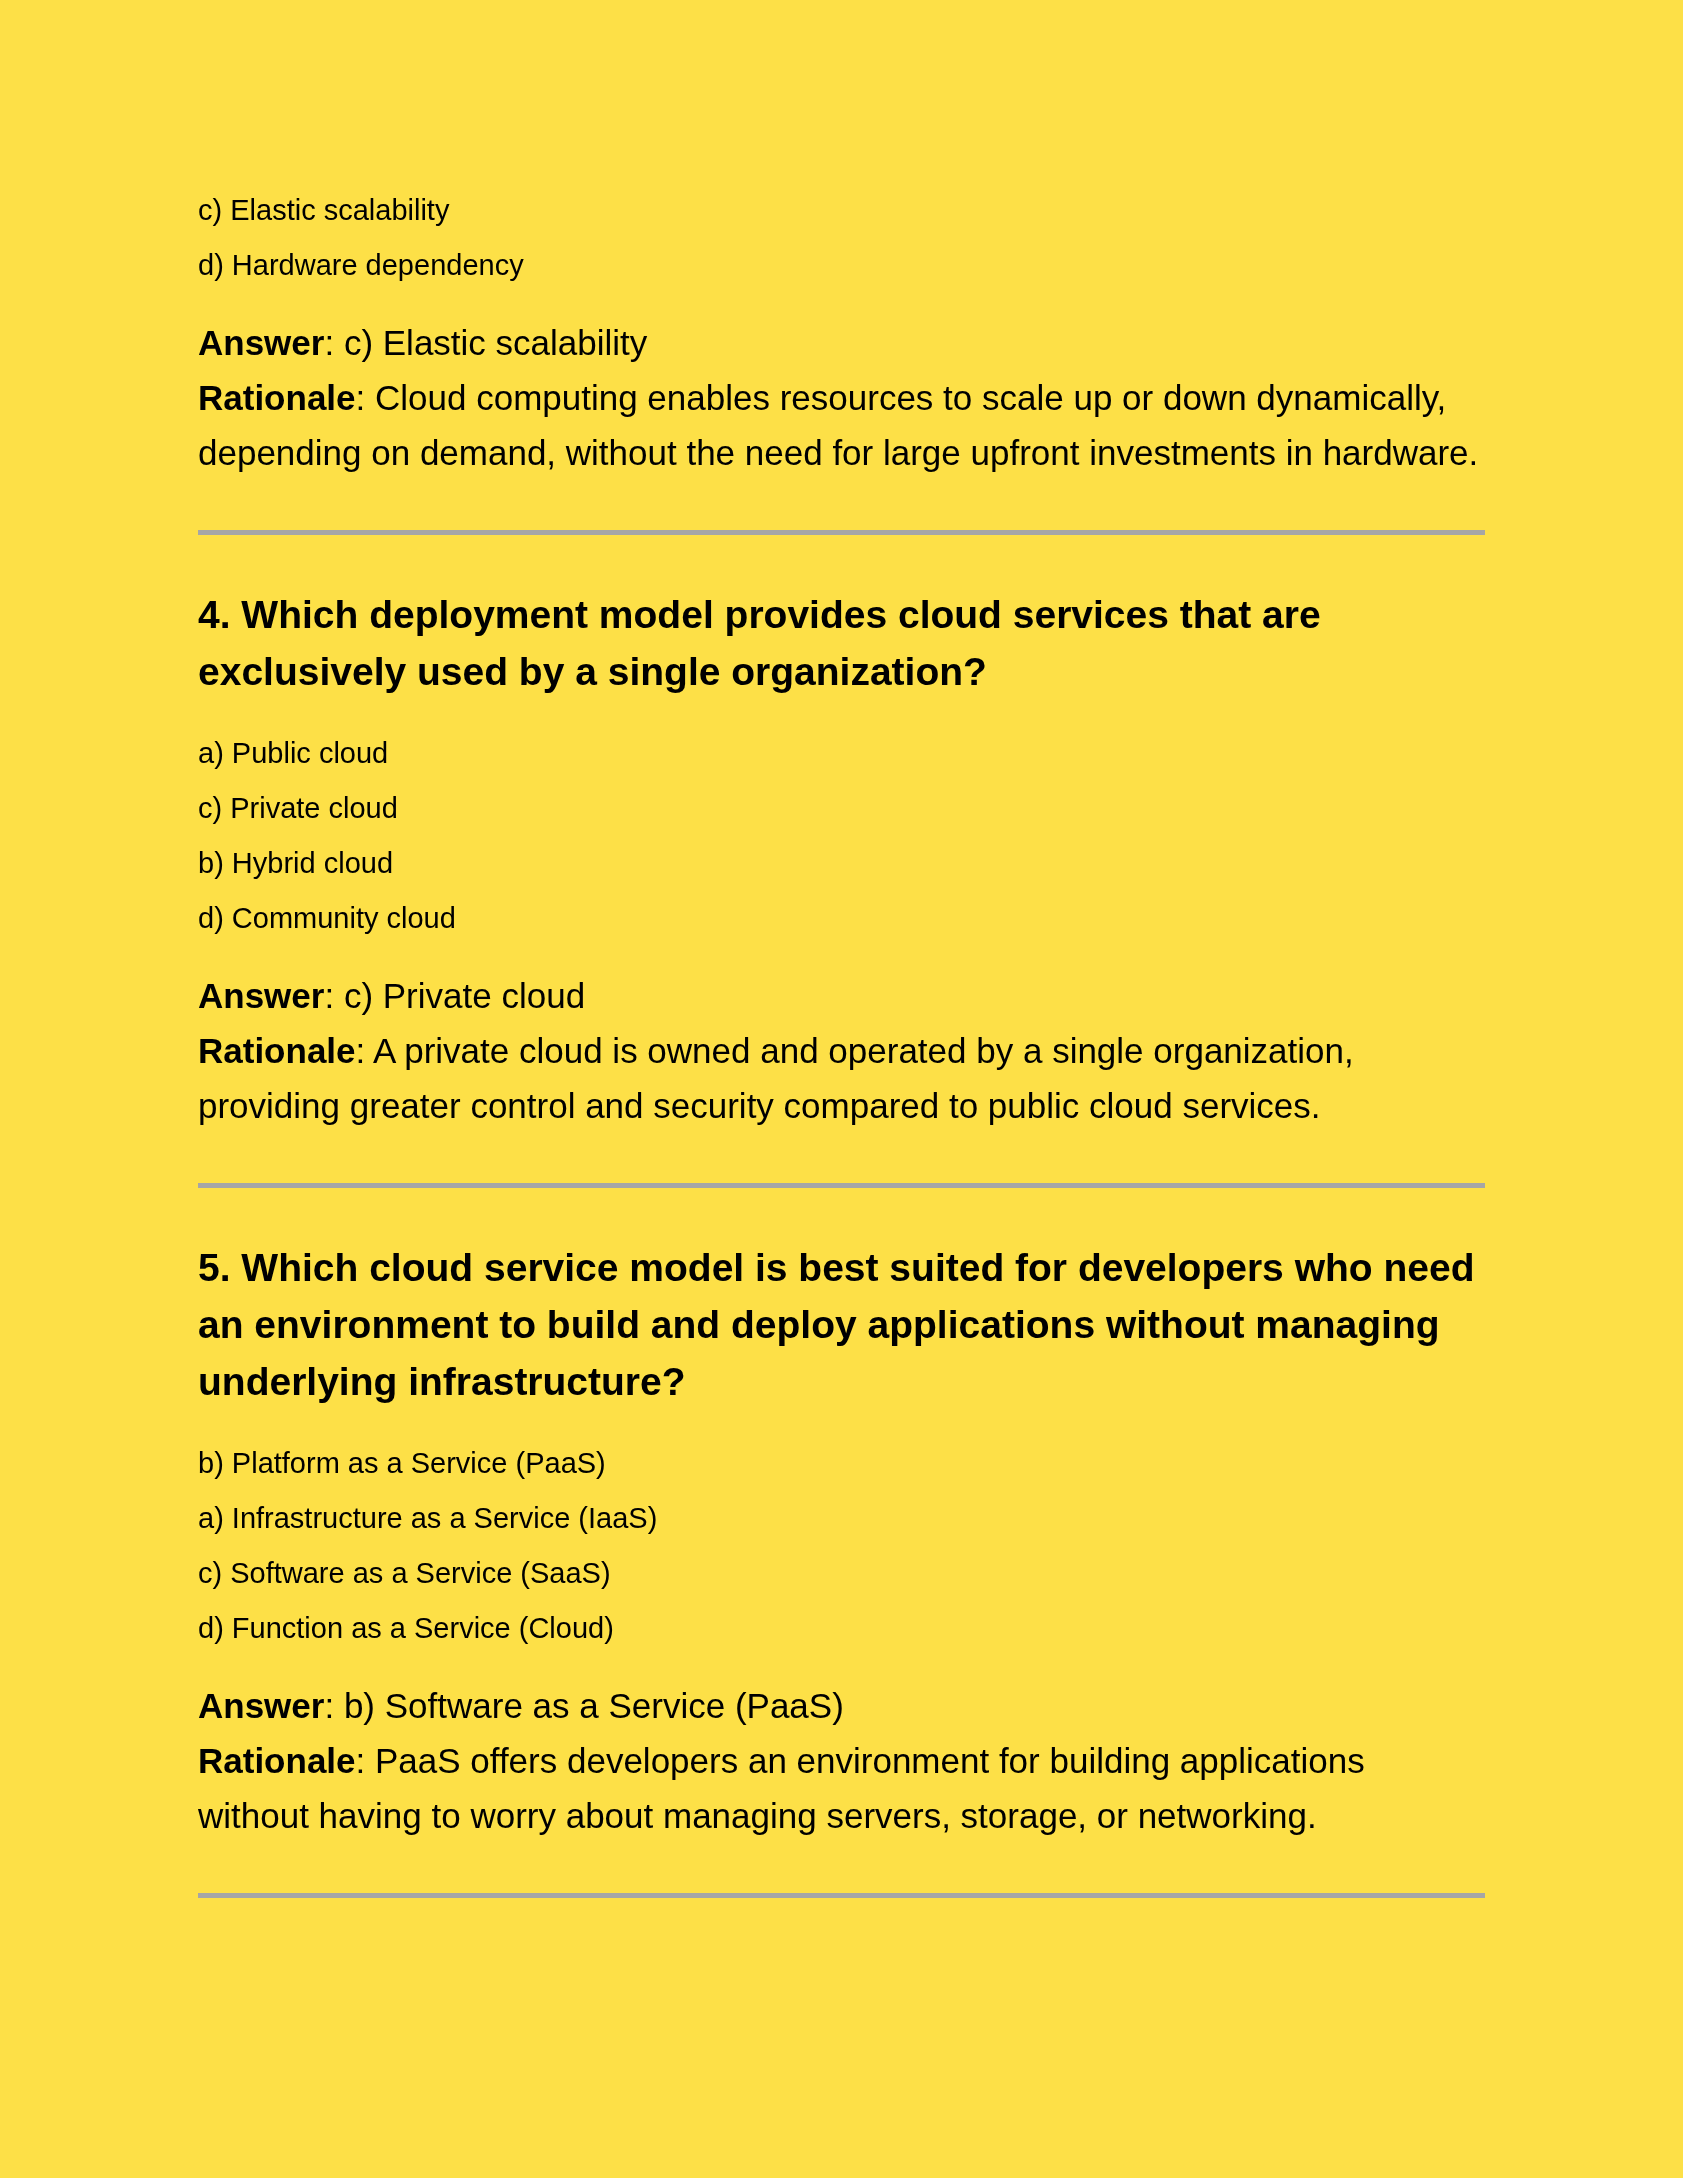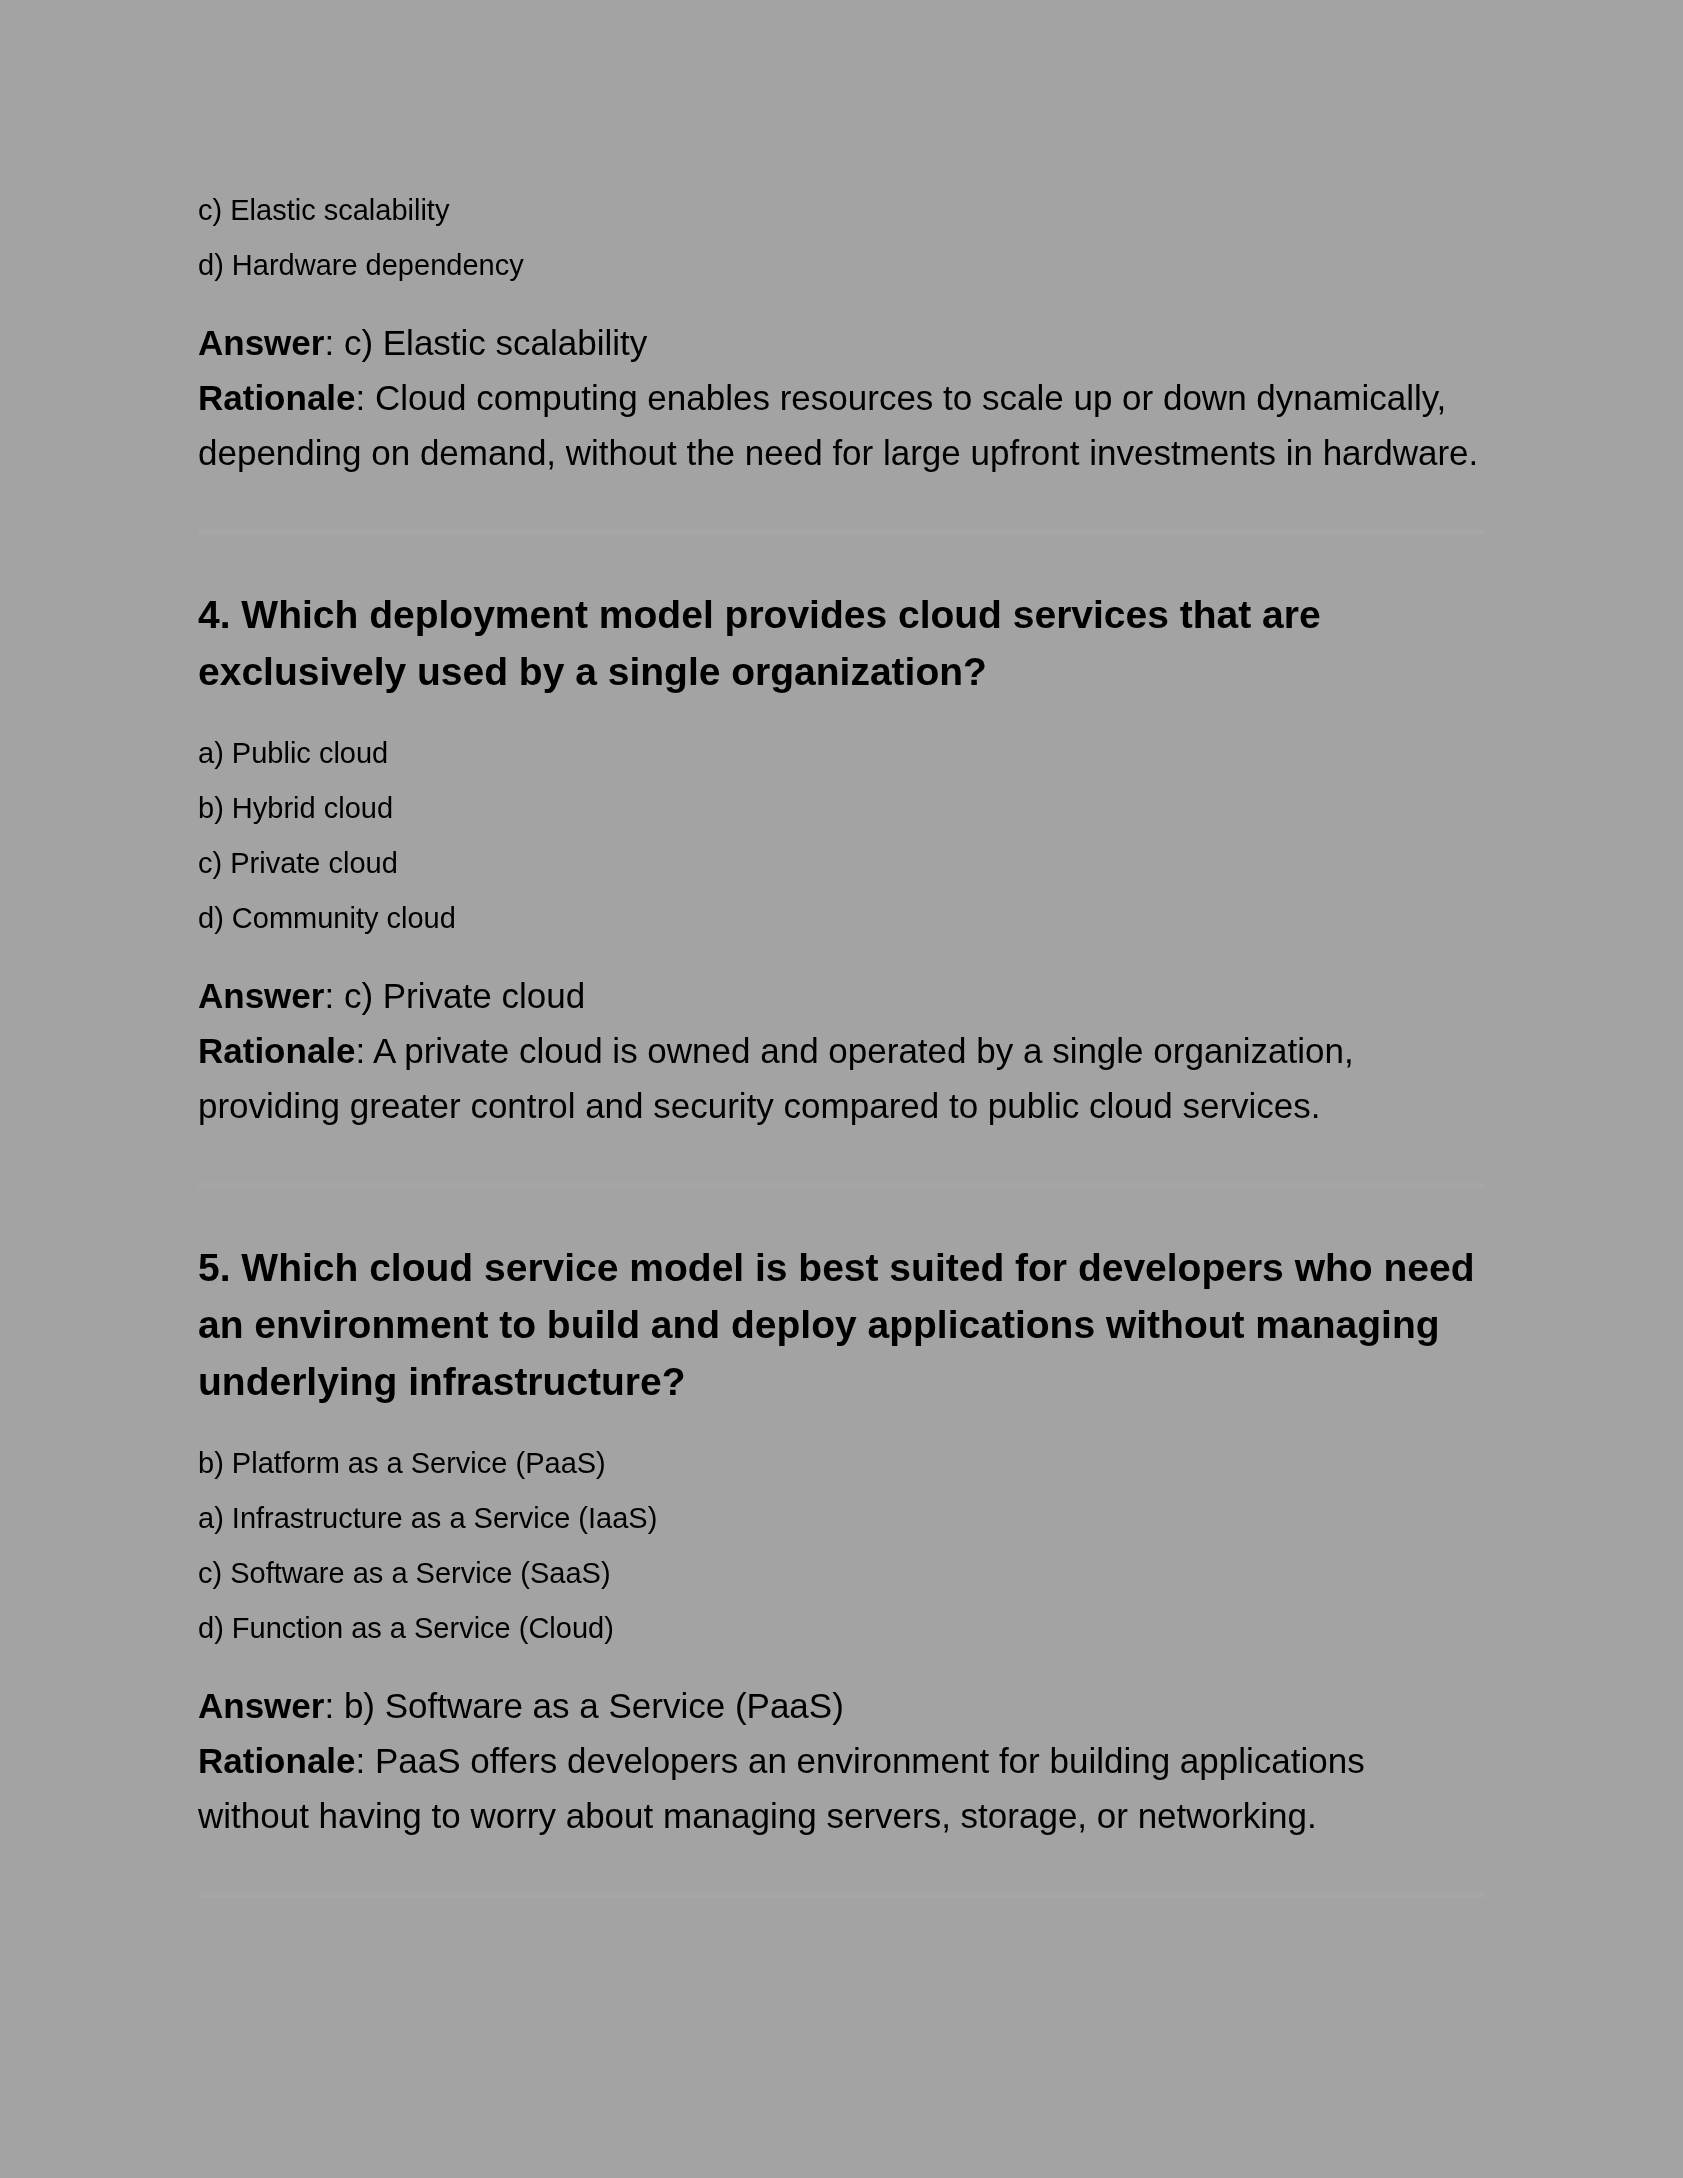--- a/index.html
+++ b/index.html
@@ -11,21 +11,21 @@
     width: 1683px;
     height: 2178px;
     font-family: "Liberation Sans", sans-serif;
     color: #000000;
     -webkit-font-smoothing: antialiased;
   }
   .page {
     position: relative;
     width: 1683px;
     height: 2178px;
-    background: #a3a3a3;
+    background: #fde047;
     box-sizing: border-box;
     padding: 0;
     overflow: hidden;
   }
   .content {
     position: absolute;
     left: 198px;
     top: 183px;
     width: 1287px;
   }
@@ -97,22 +97,22 @@
 
     <div class="sep-wrap">
       <hr class="divider">
     </div>
 
     <div class="section">
       <div class="question">4. Which deployment model provides cloud services that are exclusively used by a single organization?</div>
       <div class="q-gap"></div>
       <div class="opt-list">
         <div class="opt">a) Public cloud</div>
+        <div class="opt">c) Private cloud</div>
         <div class="opt">b) Hybrid cloud</div>
-        <div class="opt">c) Private cloud</div>
         <div class="opt">d) Community cloud</div>
       </div>
       <div class="qa-block">
         <div class="qa-line"><span class="lbl">Answer</span><span>: c) Private cloud</span></div>
         <div class="qa-line"><span class="lbl">Rationale</span><span>: A private cloud is owned and operated by a single organization, providing greater control and security compared to public cloud services.</span></div>
       </div>
     </div>
 
     <div class="sep-wrap">
       <hr class="divider">

